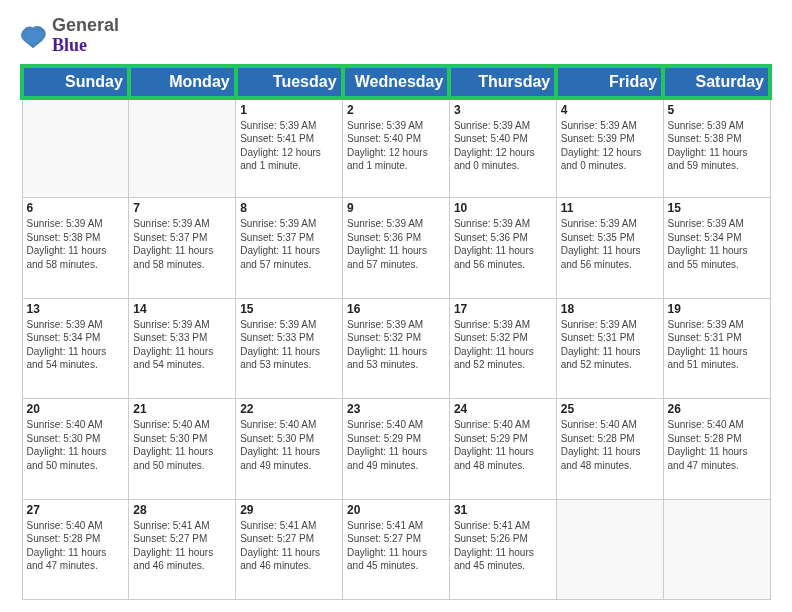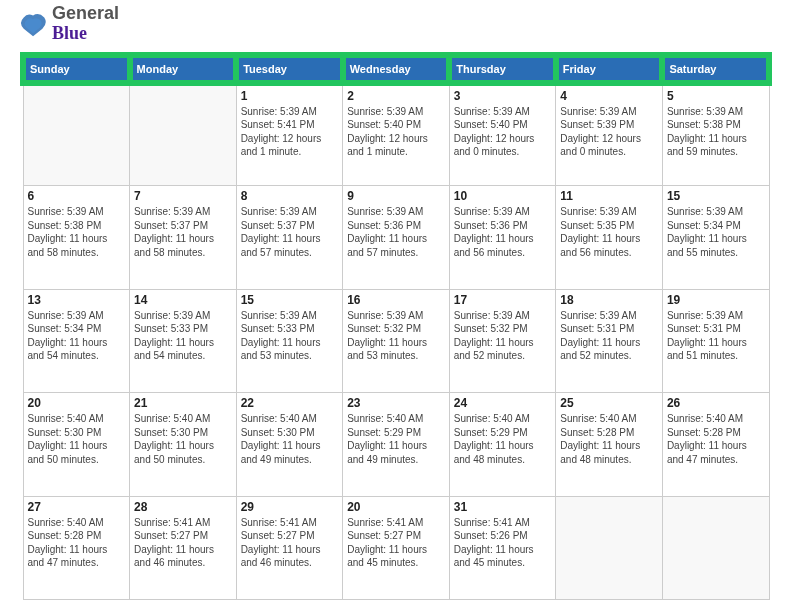--- a/index.html
+++ b/index.html
@@ -6,21 +6,21 @@
     body {
       font-family: Arial, sans-serif;
       background: #fff;
       width: 792px;
       height: 612px;
       overflow: hidden;
     }
     .page {
       width: 792px;
       height: 612px;
-      padding: 4px 20px 12px 20px;
+      padding: 16px 20px 12px 20px;
       display: flex;
       flex-direction: column;
     }
     .header {
       display: flex;
       justify-content: space-between;
       align-items: flex-start;
       margin-bottom: 8px;
     }
     .logo {
@@ -55,25 +55,25 @@
     .calendar {
       flex: 1;
       border: 1px solid #ccc;
       border-collapse: collapse;
       width: 100%;
       table-layout: fixed;
     }
     .calendar th {
       background: #2a6db5;
       color: #fff;
-      font-size: 11px;
+      font-size: 16px;
       font-weight: bold;
       padding: 5px 4px;
-      text-align: left;
-      border: 6px solid #22c55e;
+      text-align: right;
+      border: 4px solid #22c55e;
     }
     .calendar td {
       border: 1px solid #ccc;
       vertical-align: top;
       padding: 3px 4px;
       font-size: 9.5px;
       color: #333;
       height: 88px;
       background: #fff;
     }

